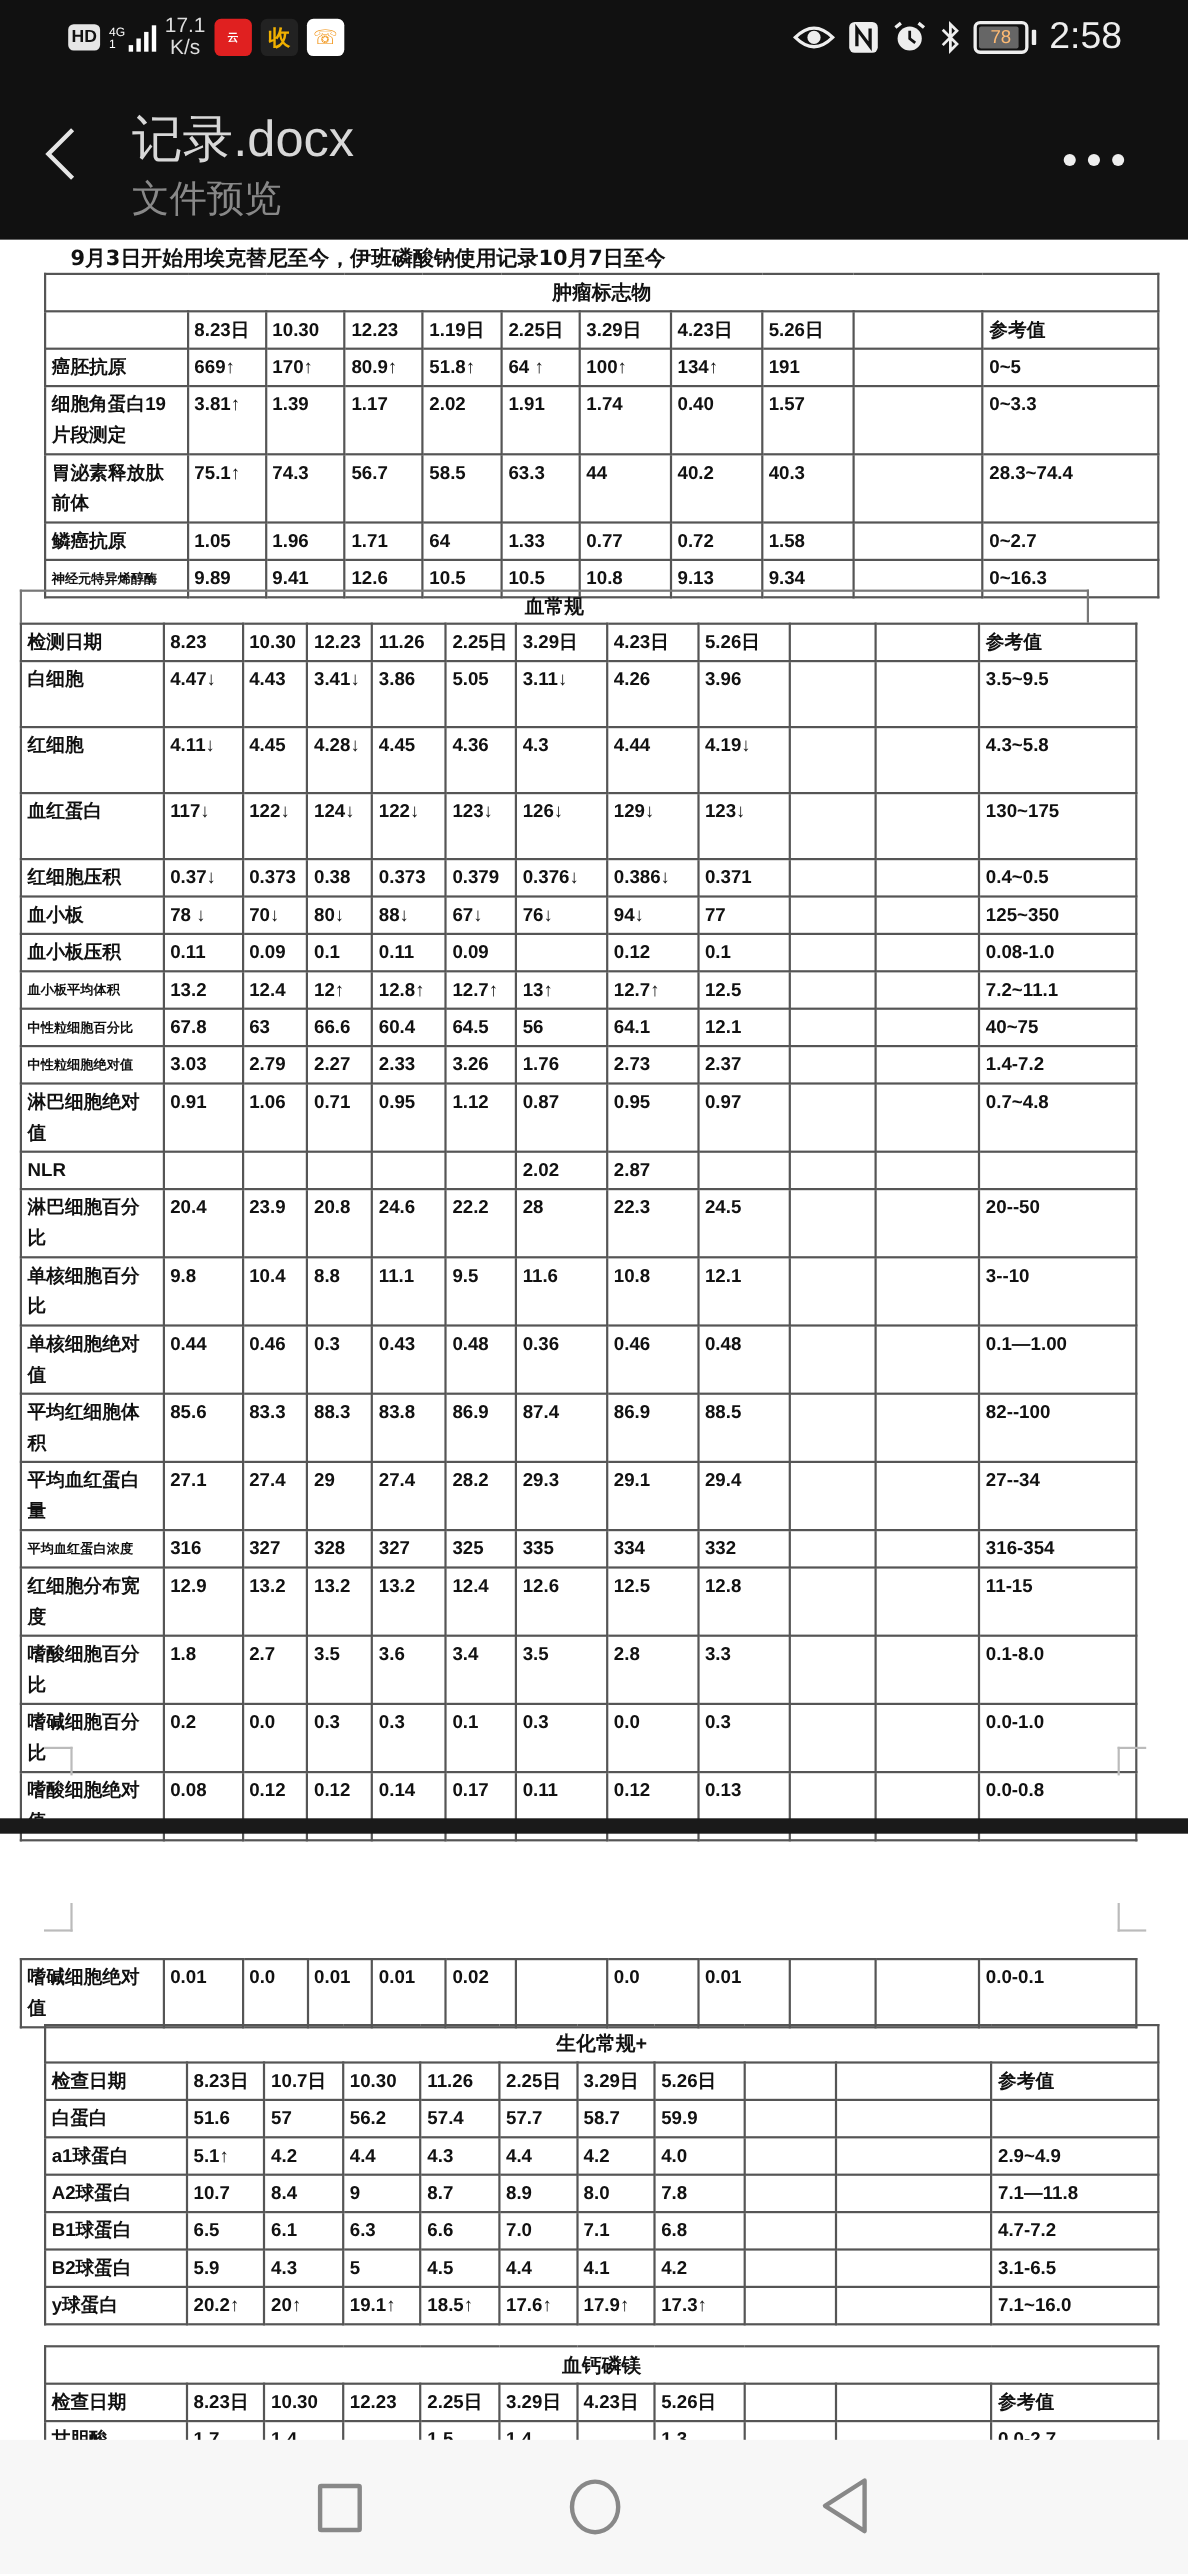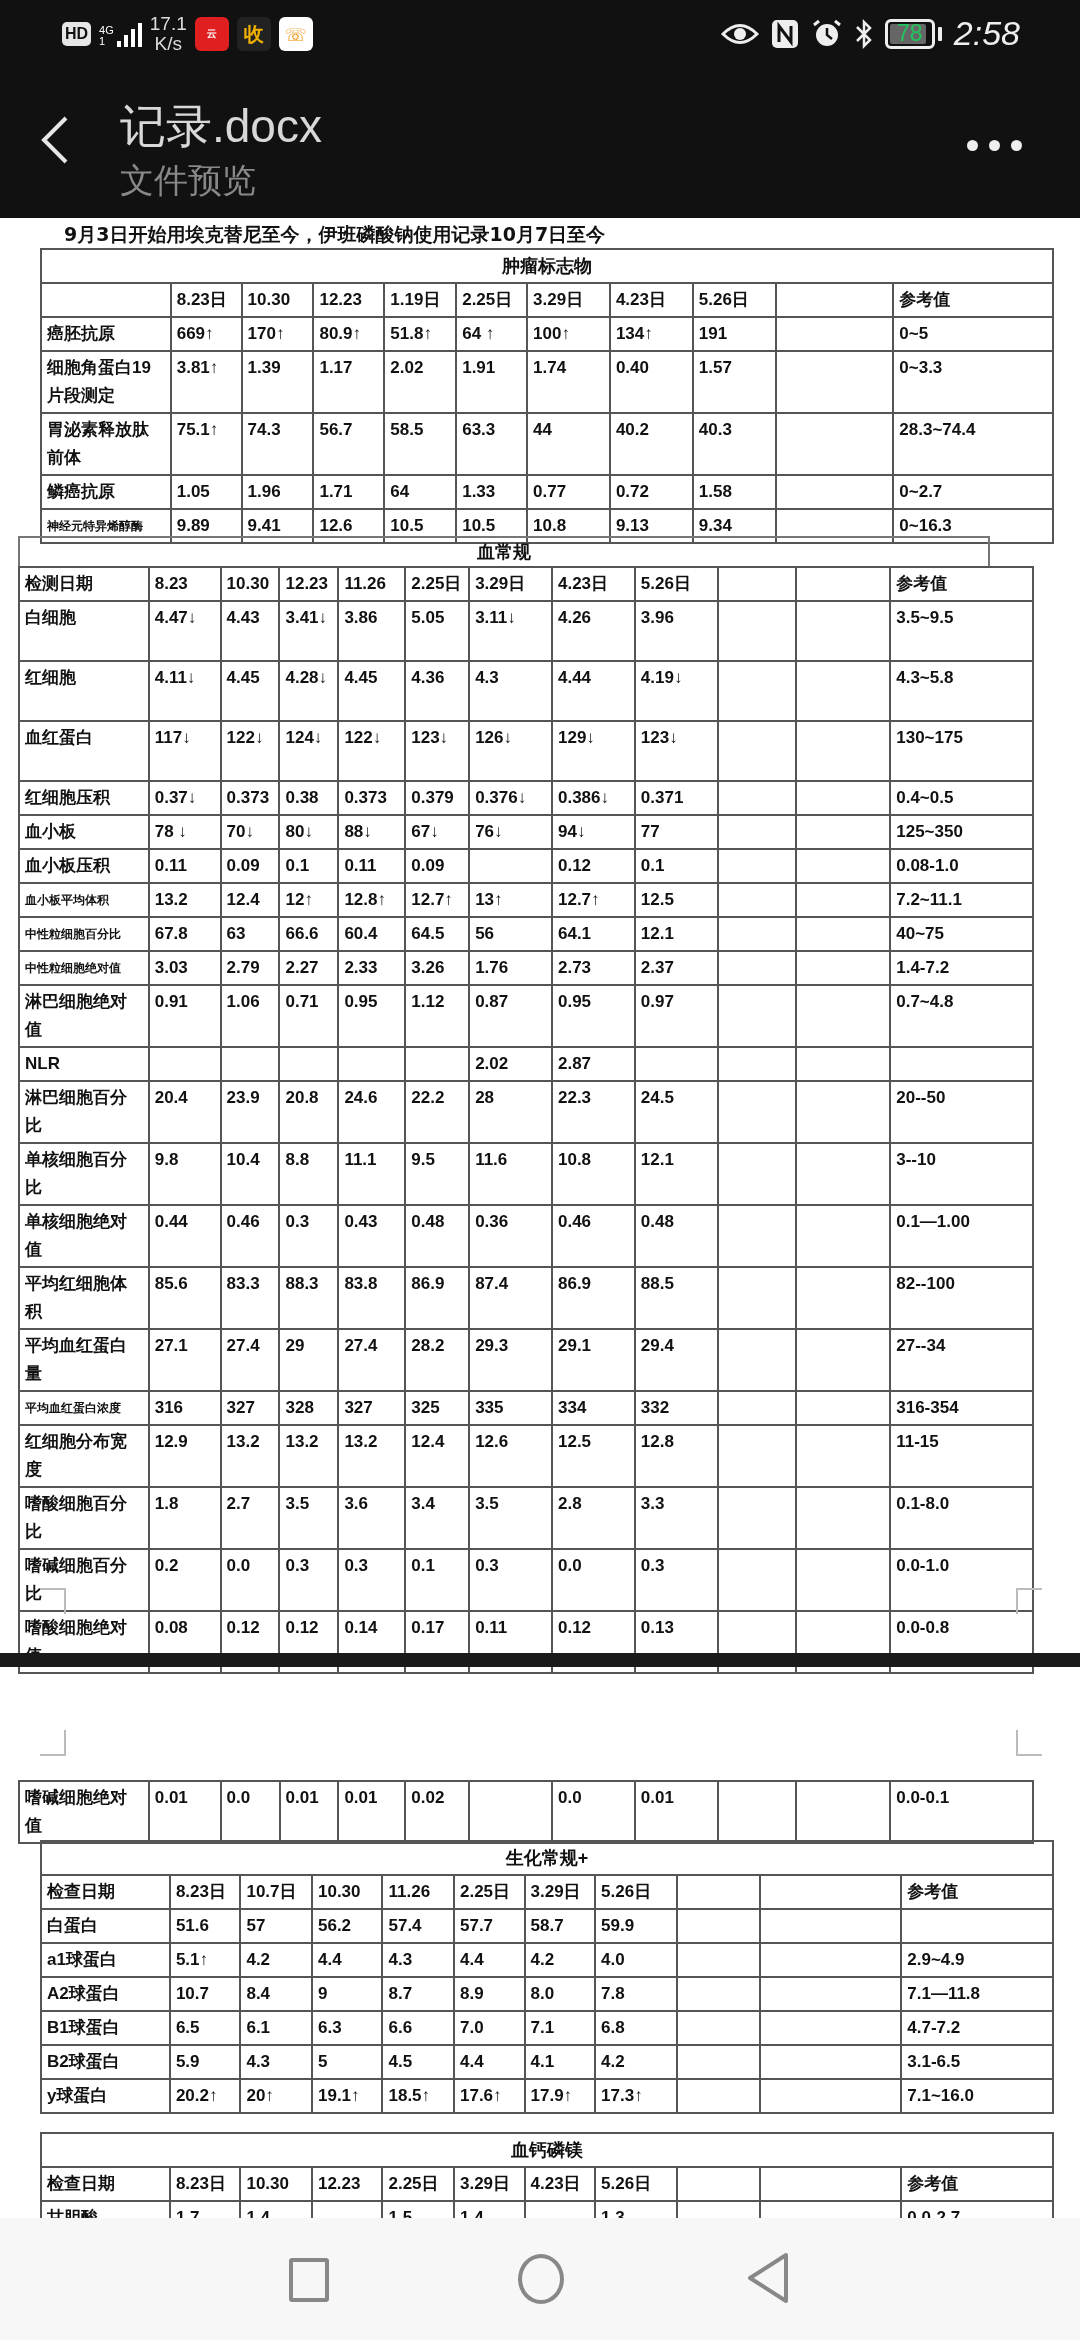--- a/index.html
+++ b/index.html
@@ -12,23 +12,23 @@
   .status .left { position: absolute; left: 62px; top: 14px; display: flex; align-items: center; gap: 8px; }
   .hd { background: #e6e6e6; color: #111; font-weight: bold; font-size: 16px; border-radius: 5px; padding: 3px 3px; font-family: "Liberation Sans", sans-serif; }
   .sig { font-size: 11px; line-height: 11px; color: #fff; font-family: "Liberation Sans", sans-serif; }
   .bars { display: flex; align-items: flex-end; gap: 3px; height: 26px; }
   .bars span { width: 4px; background: #fff; display: block; }
   .speed { font-size: 19px; line-height: 20px; text-align: center; font-family: "Liberation Sans", sans-serif; color: #ddd; }
   .appicon { width: 34px; height: 34px; border-radius: 6px; display: flex; align-items: center; justify-content: center; font-size: 20px; font-weight: bold; }
   .status .right { position: absolute; right: 60px; top: 14px; display: flex; align-items: center; gap: 12px; font-family: "Liberation Sans", sans-serif; }
   .battery { border: 3px solid #eee; border-radius: 6px; width: 50px; height: 30px; display: flex; align-items: center; justify-content: center; position: relative; }
   .battery .fill { position: absolute; left: 2px; top: 2px; bottom: 2px; width: 36px; background: #666; border-radius: 2px; }
-  .battery .txt { position: relative; font-size: 23px; color: #22c55e; }
+  .battery .txt { position: relative; font-size: 17px; color: #fdba74; }
   .battery-tip { width: 4px; height: 14px; background: #eee; border-radius: 1px; margin-left: -9px; }
-  .clock { font-size: 34px; color: #eee; font-style: italic; }
+  .clock { font-size: 34px; color: #eee; }
 
   .back { position: absolute; left: 40px; top: 115px; width: 30px; height: 50px; }
   .title { position: absolute; left: 120px; top: 96px; font-size: 46px; color: #d8d8d8; font-family: "Liberation Sans", sans-serif; }
   .subtitle { position: absolute; left: 120px; top: 158px; font-size: 34px; color: #888; }
   .more { position: absolute; right: 58px; top: 140px; display: flex; gap: 11px; }
   .more span { width: 11px; height: 11px; background: #eee; border-radius: 50%; display: block; }
 
   
   .doc { position: absolute; left: 0; top: 218px; width: 1080px; height: 2000px; background: #fff; color: #111; }
   .intro { position: absolute; left: 64px; top: 4px; font-size: 19px; font-weight: bold; }

